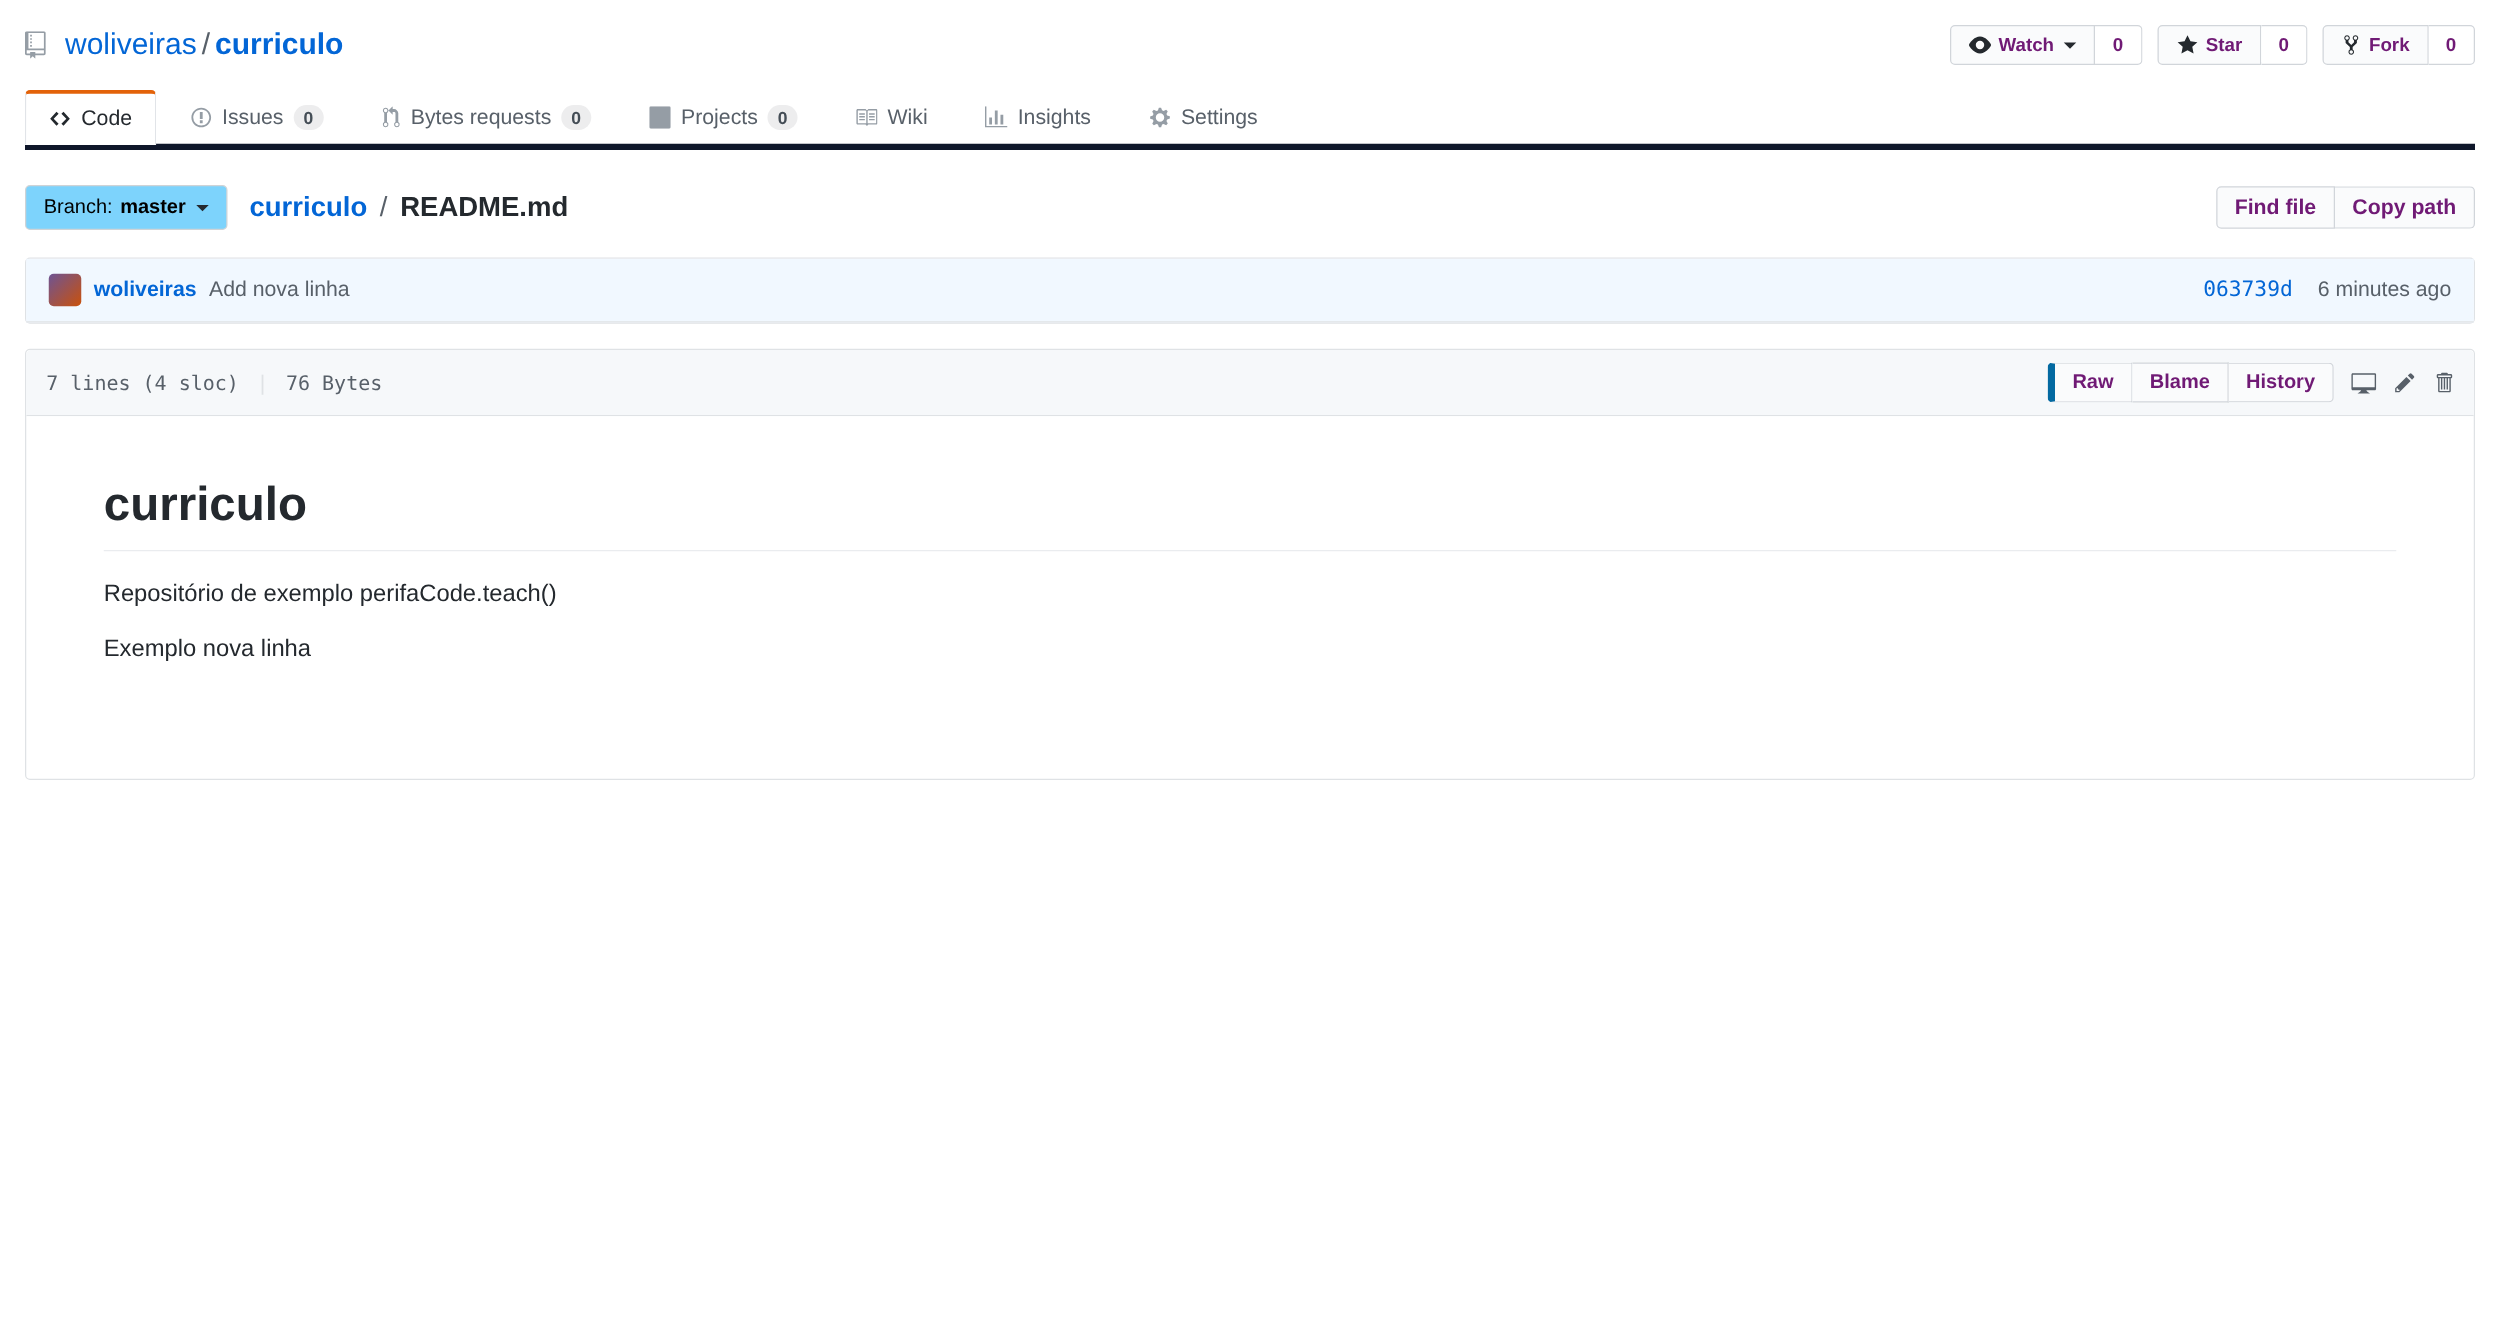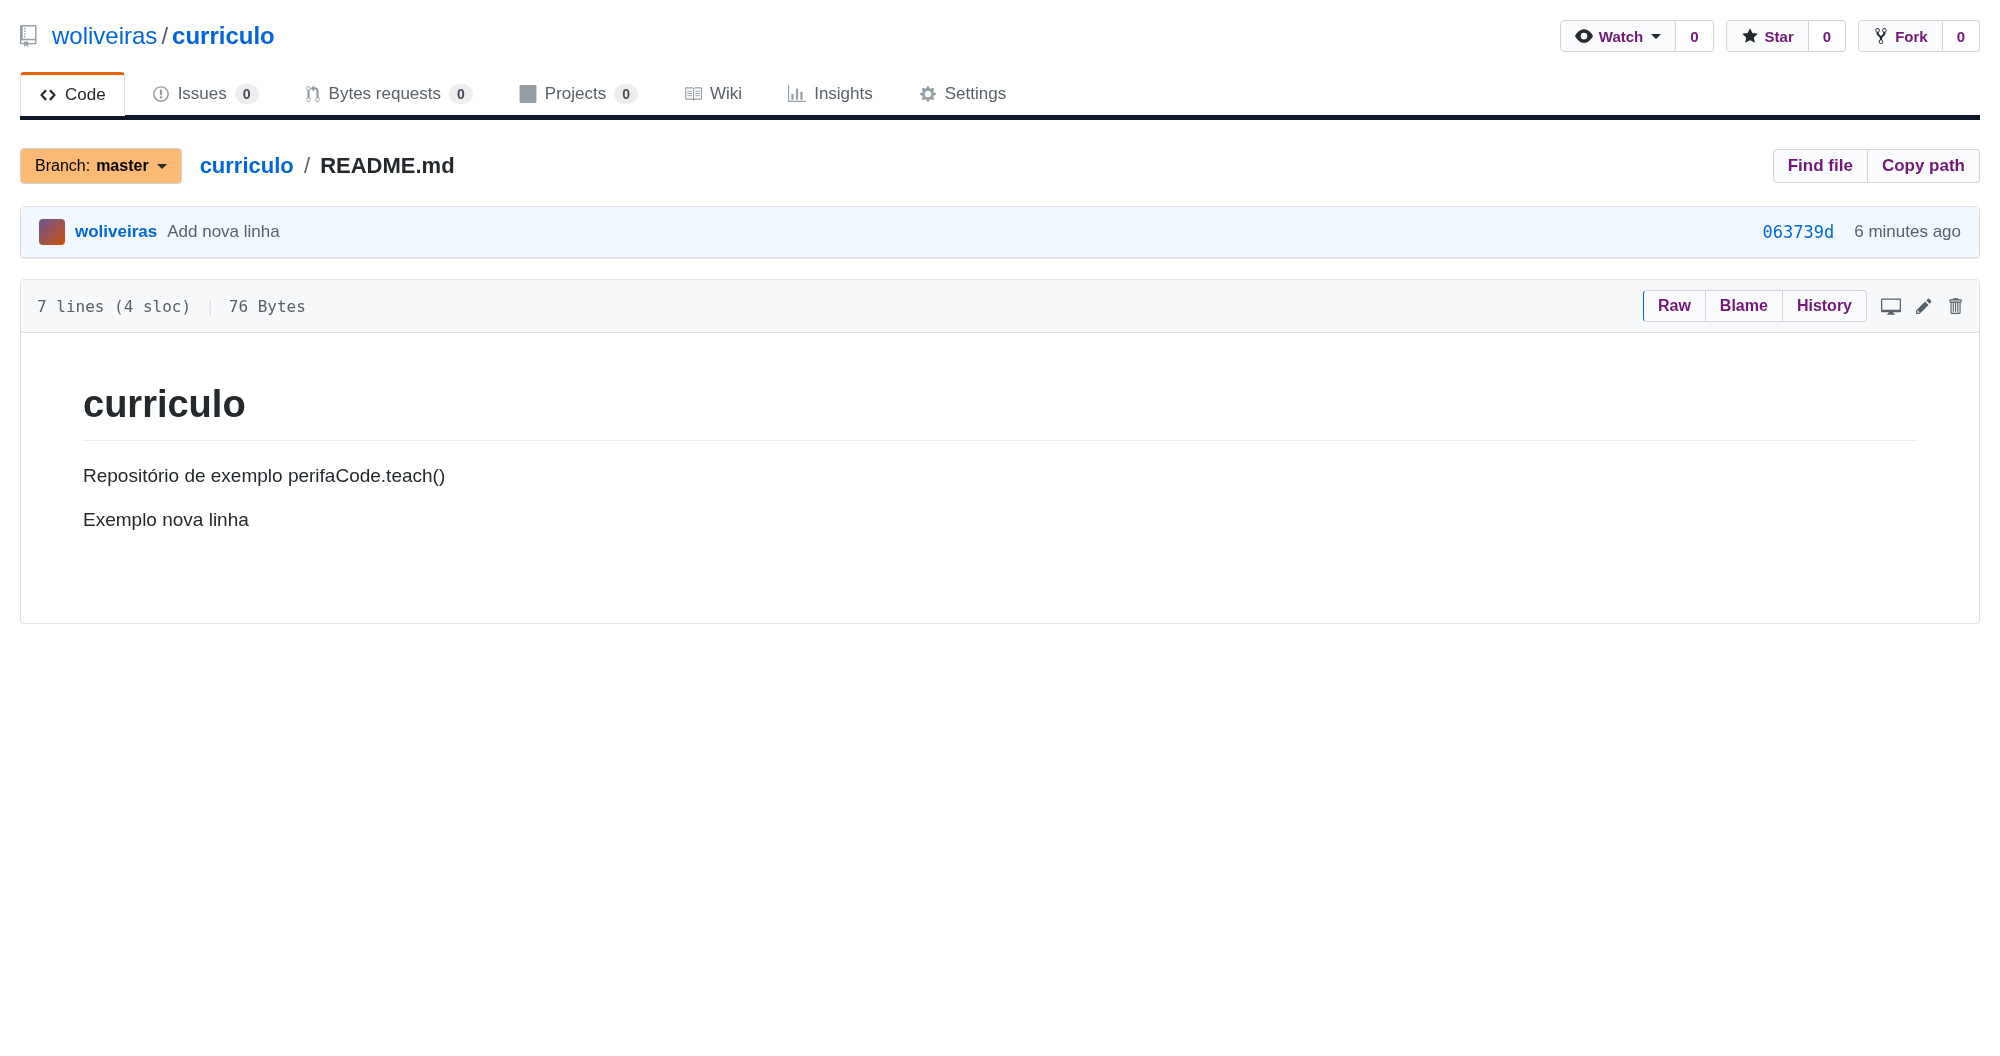--- a/index.html
+++ b/index.html
@@ -71,21 +71,21 @@
       color: #444d56;
     }
     
     
     .file-nav { display:flex; justify-content:space-between; align-items:center; margin-top: 28px; }
     .file-nav-left { display:flex; align-items:center; gap: 18px; }
     .branch-select {
       padding: 8px 14px;
       font-size: 16px;
       font-weight: 400;
-      background: #fdba74;
+      background: #7dd3fc;
       border: 1px solid #cfd3d6;
       border-radius: 4px;
       cursor: pointer;
       display:inline-flex;
       align-items:center;
       gap: 6px;
     }
     .branch-select strong { font-weight: 700; }
     .breadcrumb { font-size: 22px; }
     .breadcrumb .repo { color: #0366d6; font-weight: 600; }
@@ -120,21 +120,21 @@
       padding: 10px 16px;
       background:#f6f8fa;
       border-bottom:1px solid #dfe2e5;
       border-radius:4px 4px 0 0;
     }
     .file-info { font-family: SFMono-Regular, Consolas, monospace; font-size:16px; color:#586069; display:flex; align-items:center; }
     .file-info .d { color:#dfe2e5; margin: 0 14px; }
     .file-tools { display:flex; align-items:center; gap: 14px; }
     .tool-group { display:flex; }
     .tool-group .btn { border-left:0; border-radius:0; font-size:16px; }
-    .tool-group .btn:first-child { border-left:1px solid #0369a1; border-radius:4px 0 0 4px; }
+    .tool-group .btn:first-child { border-left:6px solid #0369a1; border-radius:4px 0 0 4px; }
     .tool-group .btn:last-child { border-radius:0 4px 4px 0; }
     .icon-btn { cursor:pointer; color:#586069; display:flex; }
     .icon-btn svg { fill:#586069; }
     
     .readme { padding: 50px 62px 70px; }
     .readme h1 { font-size: 38px; font-weight:700; padding-bottom: 14px; border-bottom:1px solid #eaecef; margin-bottom: 24px; }
     .readme p { font-size: 19px; margin-bottom: 22px; color:#24292e; }
   </style>
 </head>
 <body>

